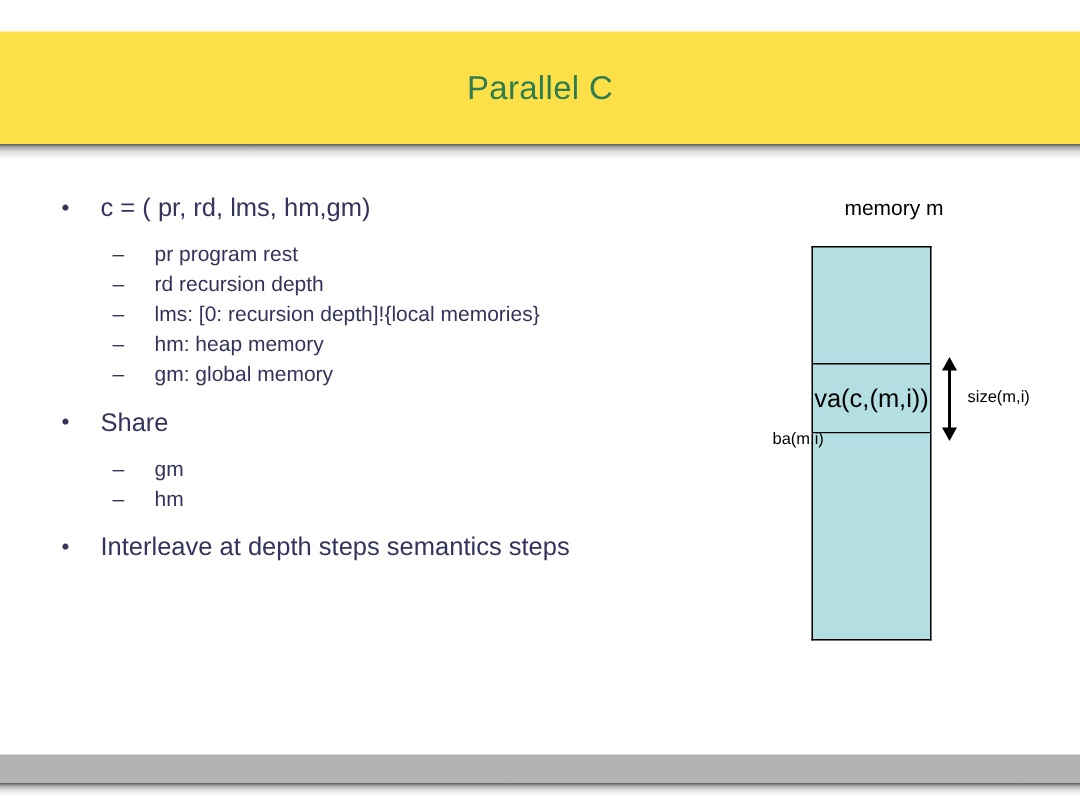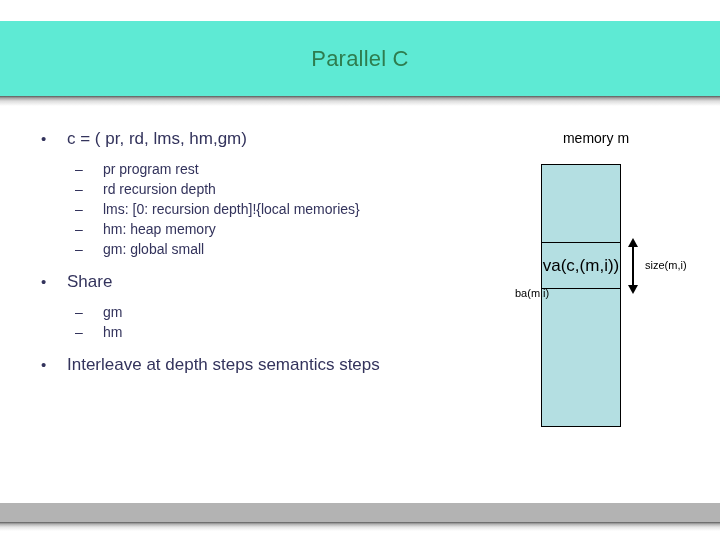--- a/index.html
+++ b/index.html
@@ -15,21 +15,21 @@
     font-family: "Liberation Sans", sans-serif;
   }
 
   
   #title-band {
     position: absolute;
     left: 0;
     top: 21px;
     width: 720px;
     height: 75px;
-    background: #5eead4;
+    background: #fde047;
   }
   #title-band-shadow {
     position: absolute;
     left: 0;
     top: 96px;
     width: 720px;
     height: 10px;
     background: linear-gradient(to bottom,
                 rgba(60,60,60,0.85) 0px,
                 rgba(90,90,90,0.55) 2px,
@@ -213,21 +213,21 @@
     <span>lms: [0: recursion depth]!{local memories}</span>
   </div>
 
   <div class="lvl2">
     <span class="bullet-dash">–</span>
     <span>hm: heap memory</span>
   </div>
 
   <div class="lvl2">
     <span class="bullet-dash">–</span>
-    <span>gm: global small</span>
+    <span>gm: global memory</span>
   </div>
 
   <div class="lvl1 gap-above-lg">
     <span class="bullet-dot">•</span>
     <span>Share</span>
   </div>
 
   <div class="lvl2 gap-above">
     <span class="bullet-dash">–</span>
     <span>gm</span>

